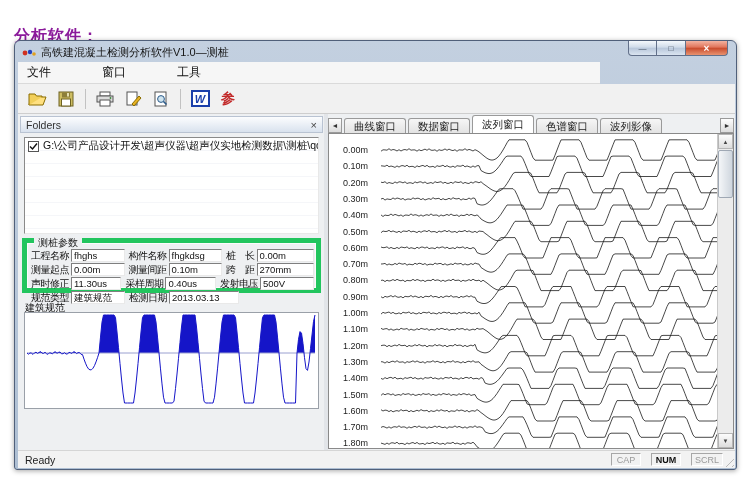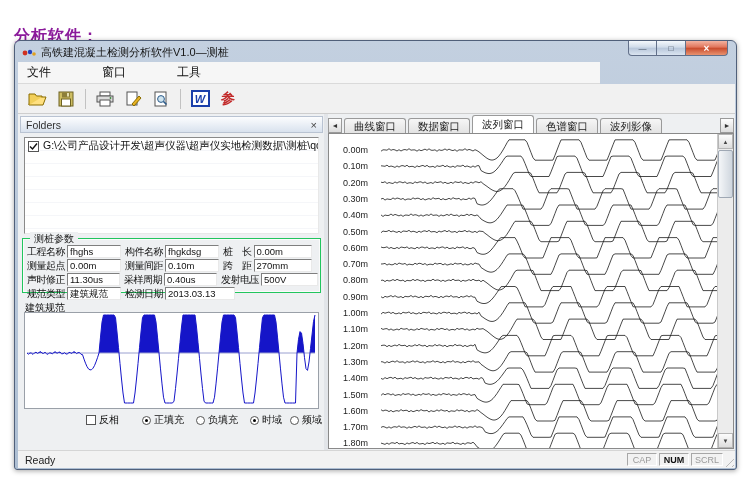--- a/index.html
+++ b/index.html
@@ -27,36 +27,36 @@
 
   .toolbar { position:absolute; left:3px; top:43px; width:717px; height:30px; background:#f1f1f1; border-bottom:1px solid #cecece; display:flex; align-items:center; padding-left:6px; }
   .tbtn { width:28px; height:25px; display:flex; align-items:center; justify-content:center; }
   .tsep { width:1px; height:20px; background:#c2c2c2; margin:0 5px; }
   .word-badge { width:19px; height:17px; border:2px solid #1b3faa; background:#fff; color:#1b3faa; font-weight:bold; font-size:11px; display:flex; align-items:center; justify-content:center; font-style:italic; }
   .param-badge { color:#c22a2a; font-size:14px; font-weight:bold; }
 
   .client { position:absolute; left:3px; top:73px; width:717px; height:336px; background:#eef0f2; }
   .statusbar { position:absolute; left:3px; top:409px; width:717px; height:18px; background:#f2f2f2; border-top:1px solid #d5d5d5; font-size:10.5px; color:#222; }
   .status-text { position:absolute; left:7px; top:3px; }
-  .status-inds { position:absolute; right:12px; top:2px; display:flex; gap:2px; }
+  .status-inds { position:absolute; right:12px; top:2px; display:flex; gap:10px; }
   .ind { min-width:30px; height:13px; border:1px solid; border-color:#a7a7a7 #fff #fff #a7a7a7; font-size:9px; color:#9a9a9a; display:flex; align-items:center; justify-content:center; padding:0 3px; }
   .ind.on { color:#111; font-weight:bold; }
   .grip { position:absolute; right:1px; bottom:1px; width:12px; height:12px;
     background:repeating-linear-gradient(135deg, transparent 0 3px, #b9b9b9 3px 4px); clip-path:polygon(100% 0,100% 100%,0 100%); }
 
   
   .folders-header { position:absolute; left:2px; top:2px; width:303px; height:17px;
     background:linear-gradient(#fcfdfe,#d9e2ee); border:1px solid #b9c3d2; font-size:10.5px; color:#333; display:flex; align-items:center; padding:0 5px; }
   .folders-close { margin-left:auto; font-size:11px; color:#444; line-height:10px; }
   .folders-list { position:absolute; left:6px; top:23px; width:295px; height:97px; background:#fff; border:1px solid; border-color:#8a8a8a #e8e8e8 #e8e8e8 #8a8a8a;
     background-image:repeating-linear-gradient(#ffffff 0 12px, #f5f6f9 12px 13px); overflow:hidden; }
   .folder-item { display:flex; align-items:center; gap:4px; padding:1px 3px; font-size:10.5px; color:#111; white-space:nowrap; overflow:hidden; }
   .cbox { width:11px; height:11px; background:#fff; border:1px solid #555; flex:0 0 auto; display:flex; align-items:center; justify-content:center; }
 
-  .params-group { position:absolute; left:4px; top:124px; width:299px; height:55px; border:1px solid #22c55e; box-shadow:inset 0 0 0 1px #fbfbfb; }
+  .params-group { position:absolute; left:4px; top:124px; width:299px; height:55px; border:5px solid #22c55e; box-shadow:inset 0 0 0 1px #fbfbfb; }
   .params-title { position:absolute; left:7px; top:-7px; background:#eef0f2; padding:0 4px; font-size:10px; color:#222; }
   .prow { position:absolute; left:4px; right:2px; height:13px; display:flex; align-items:center; }
   .pl { font-size:10px; letter-spacing:-0.5px; color:#111; white-space:pre; margin-right:2px; }
   .pv { height:13px; background:#fff; border:1px solid; border-color:#7f7f7f #e9e9e9 #e9e9e9 #7f7f7f; font-size:9.5px; color:#111; padding:0 2px; line-height:11px; overflow:hidden; white-space:nowrap; }
   .gap { width:4px; flex:0 0 auto; }
 
   .analysis-label { position:absolute; left:7px; top:187px; font-size:10px; color:#111; }
   .analysis-box { position:absolute; left:6px; top:198px; width:295px; height:97px; background:#fff; border:1px solid #9aa0a8; }
 
   .options-row { position:absolute; left:6px; top:299px; width:296px; height:14px; font-size:10px; color:#111; }
@@ -231,42 +231,20 @@
               <clipPath id="clip-pos">
                 <rect x="0" y="0" width="293" height="40"></rect>
               </clipPath>
             </defs>
         <path d="M2.0 40.0L3.5 41.2L5.0 39.9L6.5 40.2L8.0 41.4L9.5 39.9L11.0 39.2L12.5 40.4L14.0 39.5L15.5 38.6L17.0 40.1L18.5 40.4L20.0 39.3L21.5 40.7L23.0 41.3L24.5 39.8L26.0 40.1L27.5 40.9L29.0 39.2L30.5 38.9L32.0 40.3L33.5 39.4L35.0 39.0L36.5 40.8L38.0 40.7L39.5 39.7L41.0 41.0L42.5 41.0L44.0 39.3L45.5 39.8L47.0 40.4L48.5 38.8L50.0 39.1L51.5 40.6L53.0 39.7L54.5 39.6L56.0 41.3L57.5 41.6L59.0 46.1L60.5 50.2L62.0 53.6L63.5 55.9L65.0 56.9L66.5 56.7L68.0 55.2L69.5 52.6L71.0 48.9L72.5 44.7L74.0 40.0L75.5 24.1L77.0 9.1L78.5 2.0L80.0 2.0L81.5 2.0L83.0 2.0L84.5 2.0L86.0 2.0L87.5 2.0L89.0 2.0L90.5 4.5L92.0 19.0L93.5 34.7L95.0 50.6L96.5 66.0L98.0 80.0L99.5 90.0L101.0 90.0L102.5 90.0L104.0 90.0L105.5 90.0L107.0 90.0L108.5 90.0L110.0 80.0L111.5 66.0L113.0 50.6L114.5 34.7L116.0 19.0L117.5 4.5L119.0 2.0L120.5 2.0L122.0 2.0L123.5 2.0L125.0 2.0L126.5 2.0L128.0 2.0L129.5 2.0L131.0 9.1L132.5 24.1L134.0 40.0L135.5 55.9L137.0 70.9L138.5 84.2L140.0 90.0L141.5 90.0L143.0 90.0L144.5 90.0L146.0 90.0L147.5 90.0L149.0 88.1L150.5 75.5L152.0 61.0L153.5 45.3L155.0 29.4L156.5 14.0L158.0 2.0L159.5 2.0L161.0 2.0L162.5 2.0L164.0 2.0L165.5 2.0L167.0 2.0L168.5 2.0L170.0 2.0L171.5 14.0L173.0 29.4L174.5 45.3L176.0 61.0L177.5 75.5L179.0 88.1L180.5 90.0L182.0 90.0L183.5 90.0L185.0 90.0L186.5 90.0L188.0 90.0L189.5 84.2L191.0 70.9L192.5 55.9L194.0 40.0L195.5 24.1L197.0 9.1L198.5 2.0L200.0 2.0L201.5 2.0L203.0 2.0L204.5 2.0L206.0 2.0L207.5 2.0L209.0 2.0L210.5 4.5L212.0 19.0L213.5 34.7L215.0 50.6L216.5 66.0L218.0 80.0L219.5 90.0L221.0 90.0L222.5 90.0L224.0 90.0L225.5 90.0L227.0 90.0L228.5 90.0L230.0 80.0L231.5 66.0L233.0 50.6L234.5 34.7L236.0 19.0L237.5 4.5L239.0 2.0L240.5 2.0L242.0 2.0L243.5 2.0L245.0 2.0L246.5 2.0L248.0 2.0L249.5 2.0L251.0 9.1L252.5 24.1L254.0 40.0L255.5 55.9L257.0 70.9L258.5 84.2L260.0 90.0L261.5 90.0L263.0 90.0L264.5 90.0L266.0 90.0L267.5 90.0L269.0 90.0L270.5 90.0L272.0 40.0L273.5 26.3L275.0 18.6L276.5 20.2L278.0 30.5L279.5 44.7L281.0 55.6L282.5 57.4L284.0 49.0L285.5 35.5L287.0 22.0L288.5 8.5L290.0 2.0L290 40 L2 40 Z" fill="#1515c8" clip-path="url(#clip-pos)"></path>
             <line x1="2" y1="40" x2="290" y2="40" stroke="#9aa0d0" stroke-width="1"></line>
             <path d="M2.0 40.0L3.5 41.2L5.0 39.9L6.5 40.2L8.0 41.4L9.5 39.9L11.0 39.2L12.5 40.4L14.0 39.5L15.5 38.6L17.0 40.1L18.5 40.4L20.0 39.3L21.5 40.7L23.0 41.3L24.5 39.8L26.0 40.1L27.5 40.9L29.0 39.2L30.5 38.9L32.0 40.3L33.5 39.4L35.0 39.0L36.5 40.8L38.0 40.7L39.5 39.7L41.0 41.0L42.5 41.0L44.0 39.3L45.5 39.8L47.0 40.4L48.5 38.8L50.0 39.1L51.5 40.6L53.0 39.7L54.5 39.6L56.0 41.3L57.5 41.6L59.0 46.1L60.5 50.2L62.0 53.6L63.5 55.9L65.0 56.9L66.5 56.7L68.0 55.2L69.5 52.6L71.0 48.9L72.5 44.7L74.0 40.0L75.5 24.1L77.0 9.1L78.5 2.0L80.0 2.0L81.5 2.0L83.0 2.0L84.5 2.0L86.0 2.0L87.5 2.0L89.0 2.0L90.5 4.5L92.0 19.0L93.5 34.7L95.0 50.6L96.5 66.0L98.0 80.0L99.5 90.0L101.0 90.0L102.5 90.0L104.0 90.0L105.5 90.0L107.0 90.0L108.5 90.0L110.0 80.0L111.5 66.0L113.0 50.6L114.5 34.7L116.0 19.0L117.5 4.5L119.0 2.0L120.5 2.0L122.0 2.0L123.5 2.0L125.0 2.0L126.5 2.0L128.0 2.0L129.5 2.0L131.0 9.1L132.5 24.1L134.0 40.0L135.5 55.9L137.0 70.9L138.5 84.2L140.0 90.0L141.5 90.0L143.0 90.0L144.5 90.0L146.0 90.0L147.5 90.0L149.0 88.1L150.5 75.5L152.0 61.0L153.5 45.3L155.0 29.4L156.5 14.0L158.0 2.0L159.5 2.0L161.0 2.0L162.5 2.0L164.0 2.0L165.5 2.0L167.0 2.0L168.5 2.0L170.0 2.0L171.5 14.0L173.0 29.4L174.5 45.3L176.0 61.0L177.5 75.5L179.0 88.1L180.5 90.0L182.0 90.0L183.5 90.0L185.0 90.0L186.5 90.0L188.0 90.0L189.5 84.2L191.0 70.9L192.5 55.9L194.0 40.0L195.5 24.1L197.0 9.1L198.5 2.0L200.0 2.0L201.5 2.0L203.0 2.0L204.5 2.0L206.0 2.0L207.5 2.0L209.0 2.0L210.5 4.5L212.0 19.0L213.5 34.7L215.0 50.6L216.5 66.0L218.0 80.0L219.5 90.0L221.0 90.0L222.5 90.0L224.0 90.0L225.5 90.0L227.0 90.0L228.5 90.0L230.0 80.0L231.5 66.0L233.0 50.6L234.5 34.7L236.0 19.0L237.5 4.5L239.0 2.0L240.5 2.0L242.0 2.0L243.5 2.0L245.0 2.0L246.5 2.0L248.0 2.0L249.5 2.0L251.0 9.1L252.5 24.1L254.0 40.0L255.5 55.9L257.0 70.9L258.5 84.2L260.0 90.0L261.5 90.0L263.0 90.0L264.5 90.0L266.0 90.0L267.5 90.0L269.0 90.0L270.5 90.0L272.0 40.0L273.5 26.3L275.0 18.6L276.5 20.2L278.0 30.5L279.5 44.7L281.0 55.6L282.5 57.4L284.0 49.0L285.5 35.5L287.0 22.0L288.5 8.5L290.0 2.0" fill="none" stroke="#1515c8" stroke-width="1"></path>
           </svg>
       </div>
 
-      <div class="options-row">
-        <span class="opt" style="left:62px;">
-            <span class="chk"></span>
-            <span>反相</span>
-          </span>
-        <span class="opt" style="left:118px;">
-            <span class="rad sel"></span>
-            <span>正填充</span>
-          </span>
-        <span class="opt" style="left:172px;">
-            <span class="rad"></span>
-            <span>负填充</span>
-          </span>
-        <span class="opt" style="left:226px;">
-            <span class="rad sel"></span>
-            <span>时域</span>
-          </span>
-        <span class="opt" style="left:266px;">
-            <span class="rad"></span>
-            <span>频域</span>
-          </span>
-      </div>
 
 
       <div class="splitter"></div>
 
       <div class="right-panel">
         <div class="tabbar">
           <span class="tab-arrow">
               <span>◄</span>
             </span>
           <span class="tab">曲线窗口</span>

